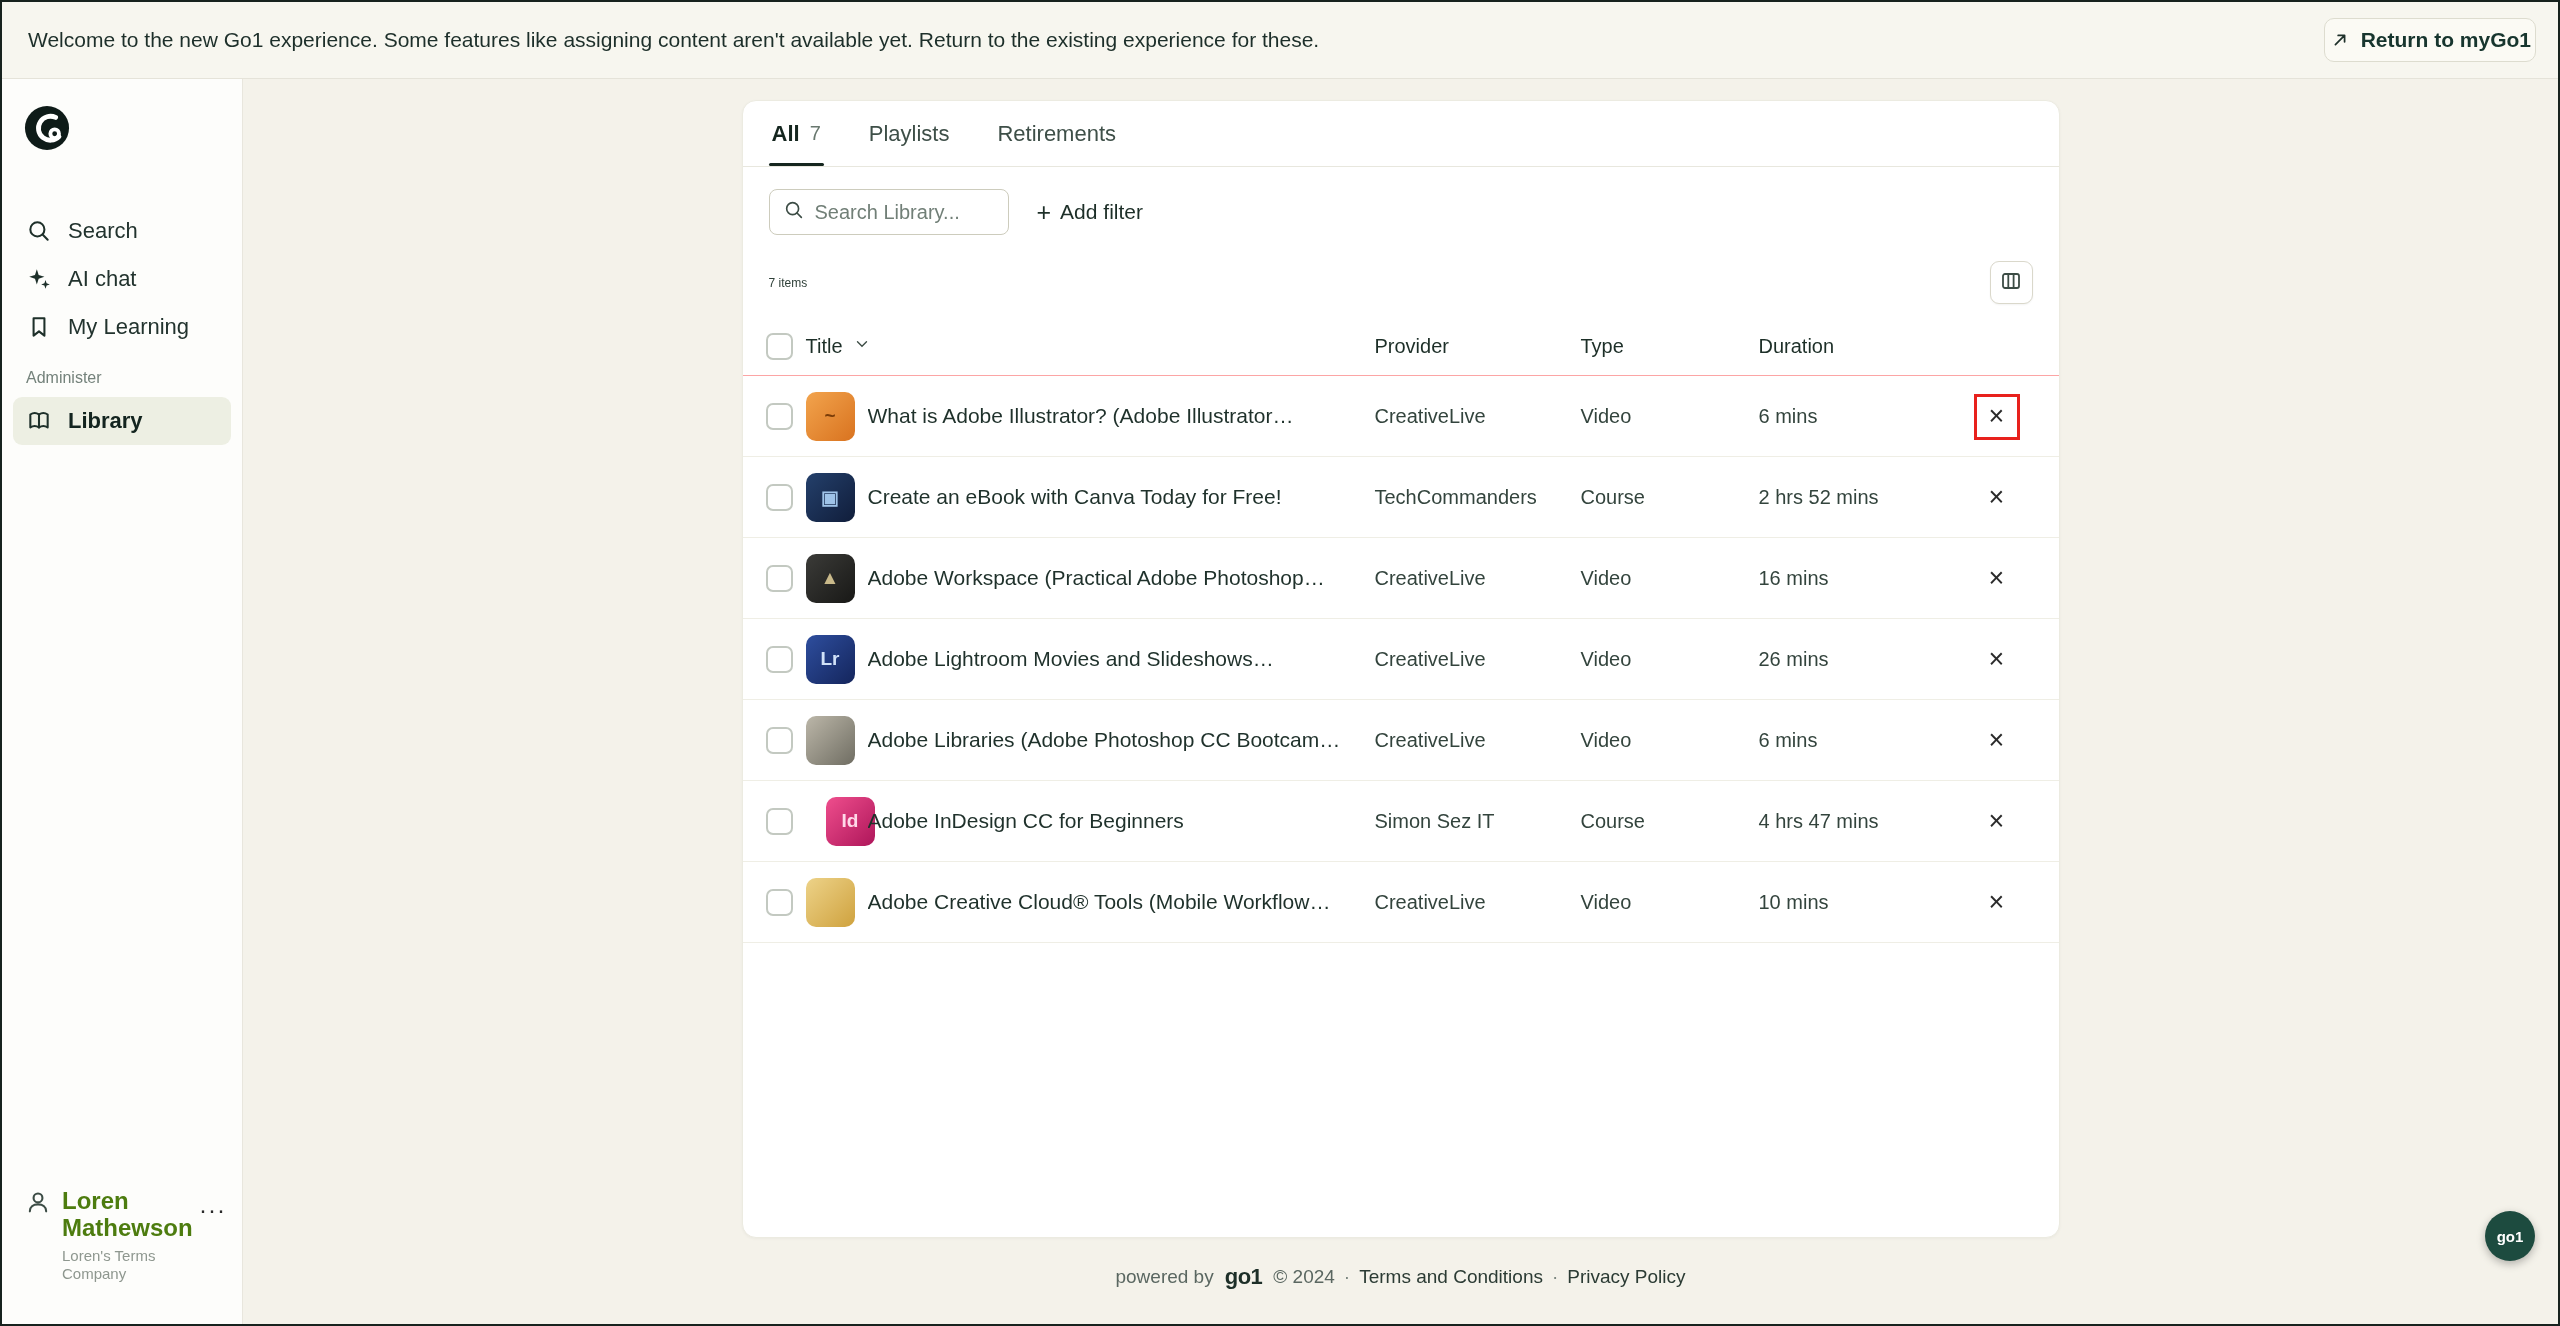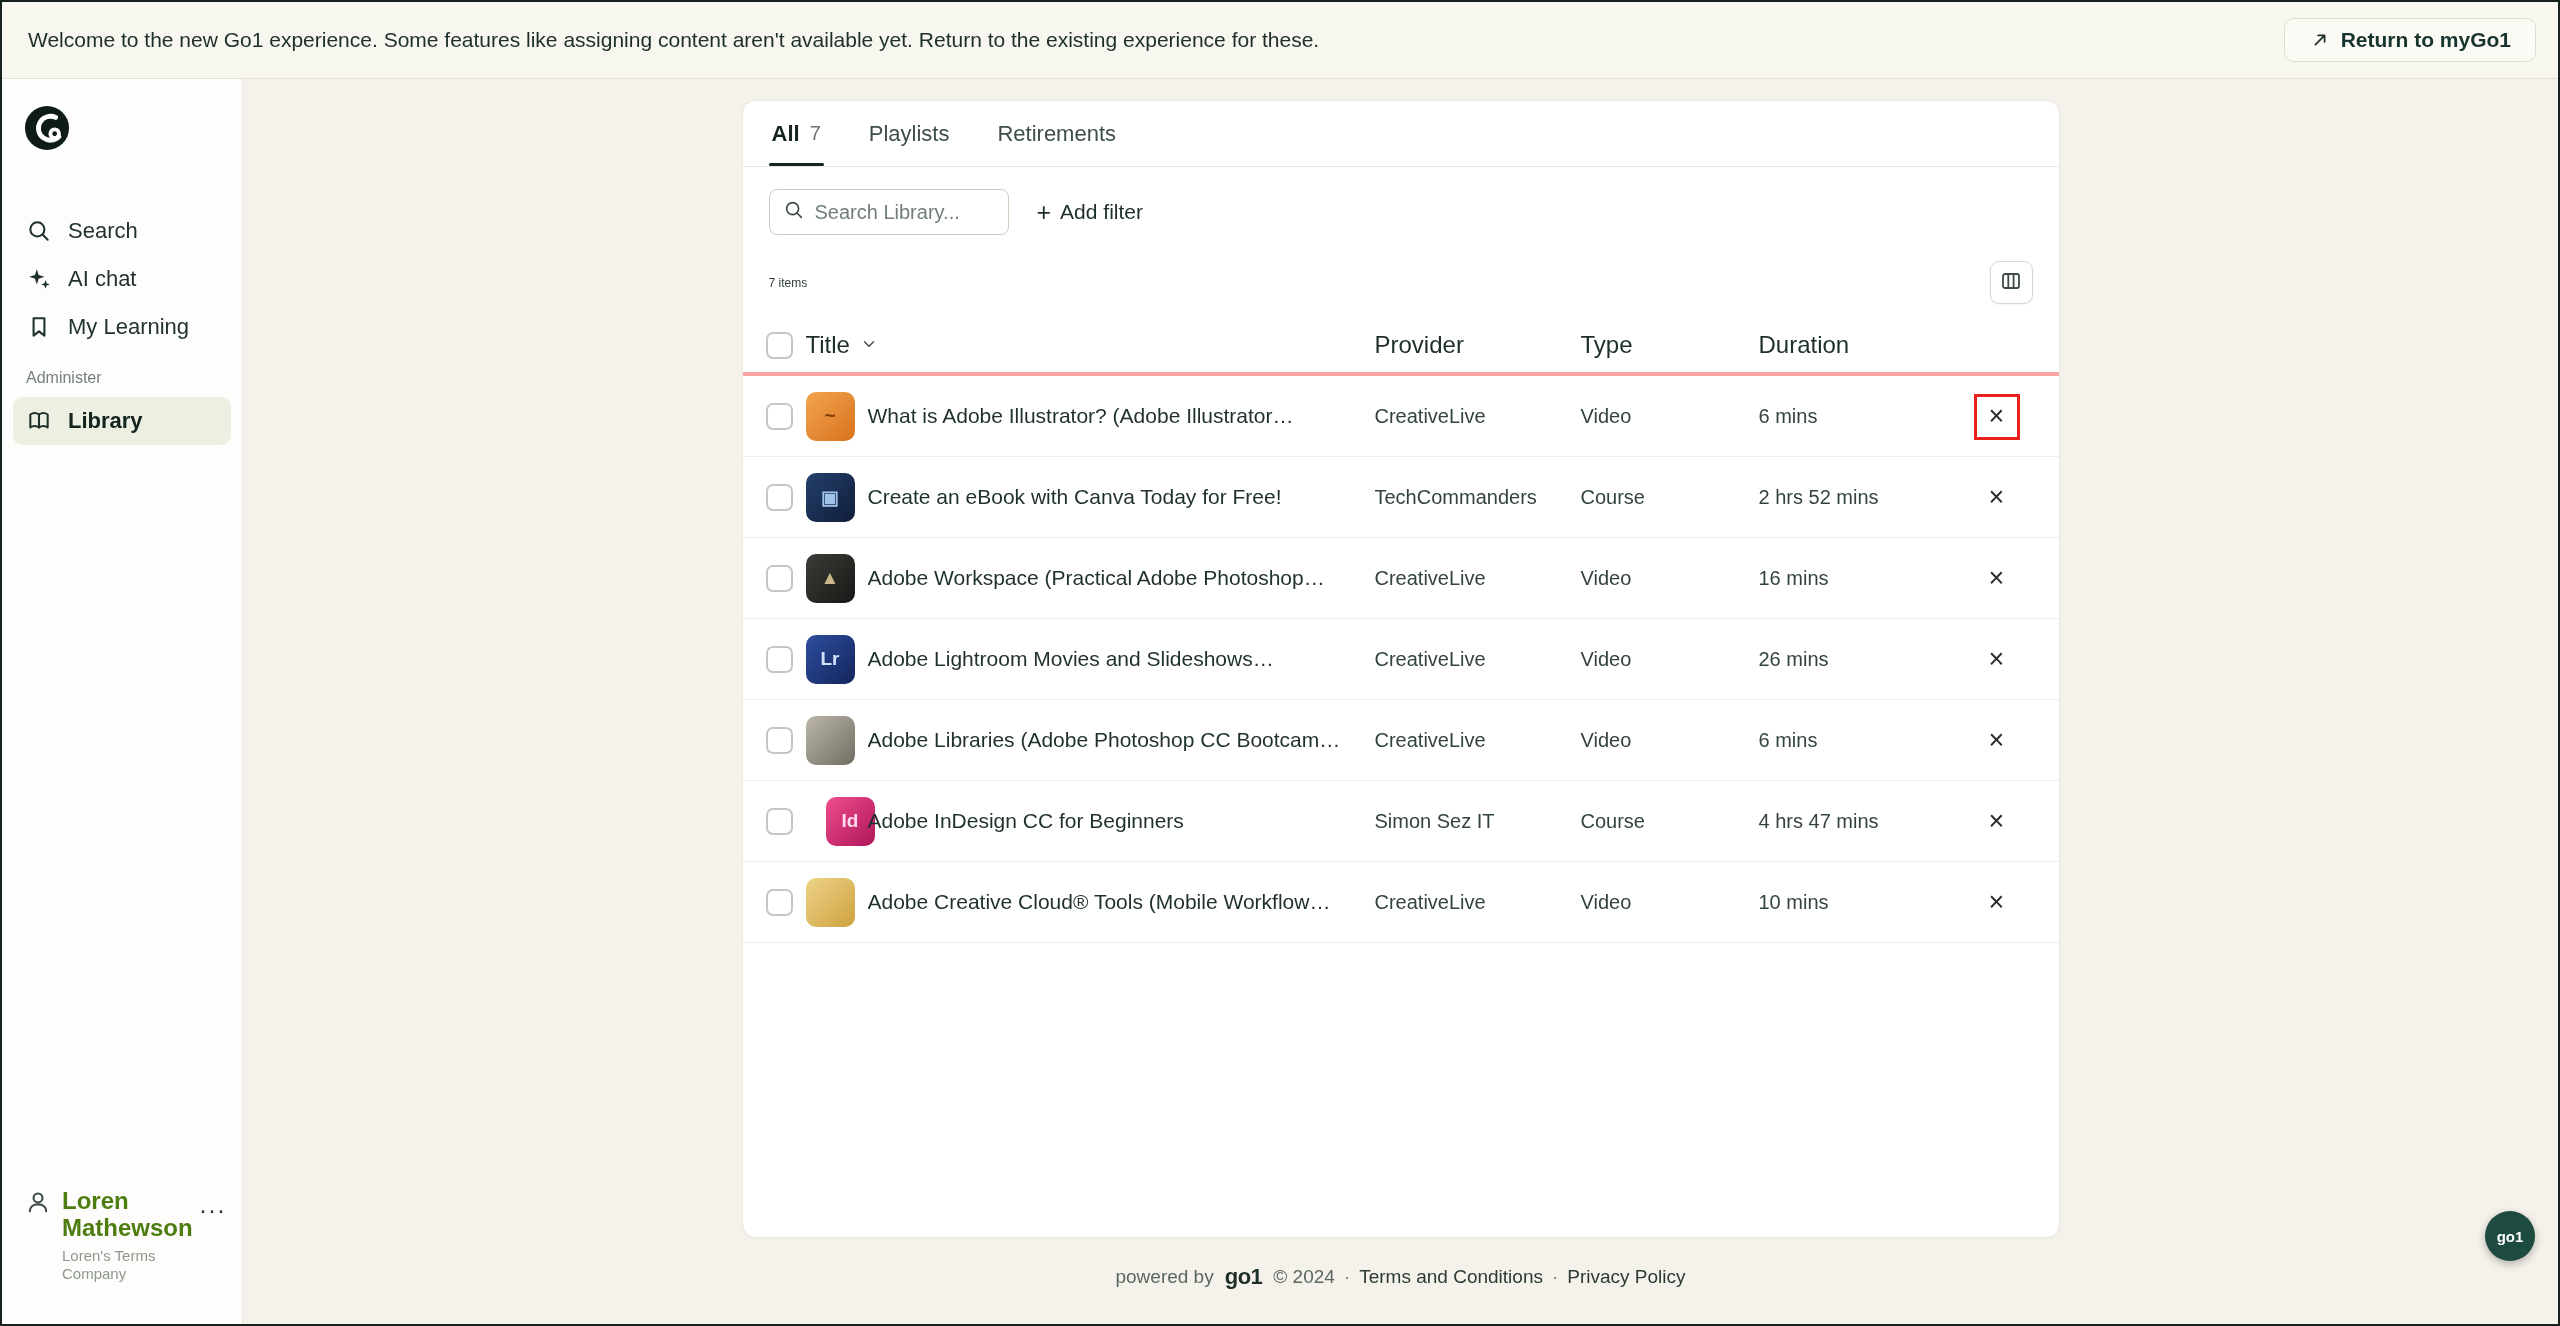--- a/index.html
+++ b/index.html
@@ -3,21 +3,21 @@
 <meta charset="utf-8">
 <style>
   * { margin:0; padding:0; box-sizing:border-box; }
   html,body { width:2560px; height:1326px; }
   body { font-family:"Liberation Sans", sans-serif; background:#fff; }
   .page { width:2560px; height:1326px; border:2px solid #17221e; display:flex; flex-direction:column; background:#f4f2ea; overflow:hidden; }
 
   
   .banner { flex:0 0 77px; background:#f7f6ef; border-bottom:1px solid #e5e3d9; display:flex; align-items:center; justify-content:space-between; padding:0 22px 0 26px; }
   .banner-msg { font-size:21px; color:#1d2f2a; }
-  .banner-btn { display:flex; align-items:center; gap:10px; font-size:21px; font-weight:700; color:#17352e; background:#fbfaf4; border:1px solid #dddccf; border-radius:10px; padding:9px 24px; cursor:pointer; }
+  .banner-btn { display:flex; align-items:center; gap:10px; font-size:21px; font-weight:700; color:#17352e; background:#fbfaf4; border:1px solid #dddccf; border-radius:10px; padding:9px 4px; cursor:pointer; }
   .banner-btn svg { display:block; }
 
   
   .body-row { flex:1; display:flex; min-height:0; }
 
   
   .sidebar { width:241px; background:#fdfdfb; border-right:1px solid #e8e6dd; display:flex; flex-direction:column; padding:18px 0 0; }
   .logo { margin:8px 0 56px 22px; width:46px; height:46px; cursor:pointer; }
   .nav-item { display:flex; align-items:center; gap:15px; height:48px; margin:0 11px; padding:0 12px; border-radius:9px; font-size:22px; color:#22332e; cursor:pointer; white-space:nowrap; }
   .nav-item .nicon { width:28px; height:28px; flex:0 0 28px; display:flex; align-items:center; justify-content:center; }
@@ -44,21 +44,21 @@
   .search-box input { border:none; outline:none; font-size:20px; color:#2a3a34; width:100%; font-family:"Liberation Sans", sans-serif; background:transparent; }
   .search-box input::placeholder { color:#717f77; }
   .add-filter { display:flex; align-items:center; gap:9px; font-size:21px; color:#1d2f28; cursor:pointer; }
   .plus-glyph { font-size:25px; line-height:1; }
 
   .items-row { display:flex; align-items:center; justify-content:space-between; padding:16px 26px 14px; }
   .items-count { font-size:12px; color:#2f4039; }
   .grid-btn { width:43px; height:43px; border:1px solid #dad8cb; border-radius:9px; background:#fff; display:flex; align-items:center; justify-content:center; cursor:pointer; box-shadow:0 1px 2px rgba(0,0,0,.05); }
 
   .thead, .trow { display:grid; grid-template-columns:40px 62px 507px 206px 178px 196px 1fr; align-items:center; padding:0 20px 0 23px; }
-  .thead { height:58px; border-bottom:4px solid #fca5a5; font-size:24px; color:#1d2f28; }
+  .thead { height:58px; border-bottom:1px solid #fca5a5; font-size:20px; color:#1d2f28; }
   .th-title { grid-column:2 / 4; display:flex; align-items:center; gap:10px; font-weight:500; cursor:pointer; }
   .trow { height:81px; border-bottom:1px solid #efeee5; font-size:20px; color:#33443d; }
   .cb { width:27px; height:27px; border:2px solid #c3c9c1; border-radius:7px; background:#fff; cursor:pointer; }
   .thumb { width:49px; height:49px; border-radius:10px; display:flex; align-items:center; justify-content:center; font-size:19px; font-weight:700; overflow:hidden; }
   .cell-title { font-size:21px; font-weight:500; color:#1f312b; white-space:nowrap; overflow:hidden; text-overflow:ellipsis; padding-right:24px; cursor:pointer; }
   .xcell { position:relative; display:flex; justify-content:center; }
   .xbtn { width:44px; height:44px; border:none; background:transparent; border-radius:8px; font-size:27px; color:#2b2b2b; display:flex; align-items:center; justify-content:center; cursor:pointer; font-family:"Liberation Sans", sans-serif; }
   .red-box { position:absolute; width:46px; height:46px; border:3px solid #e8211d; pointer-events:none; }
 
   .footer { display:flex; align-items:center; gap:9px; padding-top:26px; font-size:19px; color:#5a6761; }

